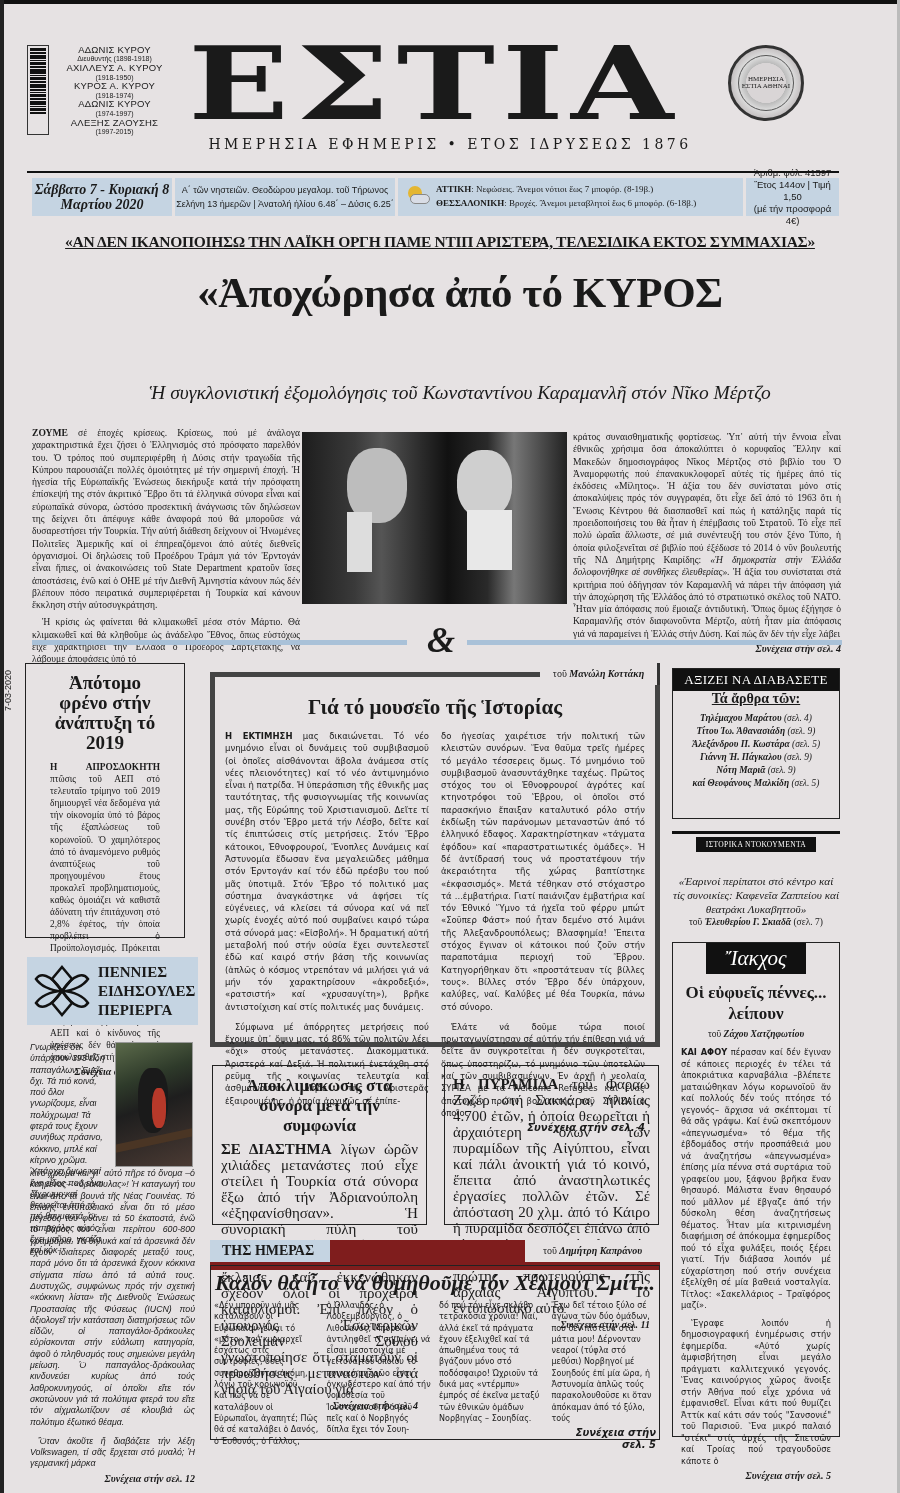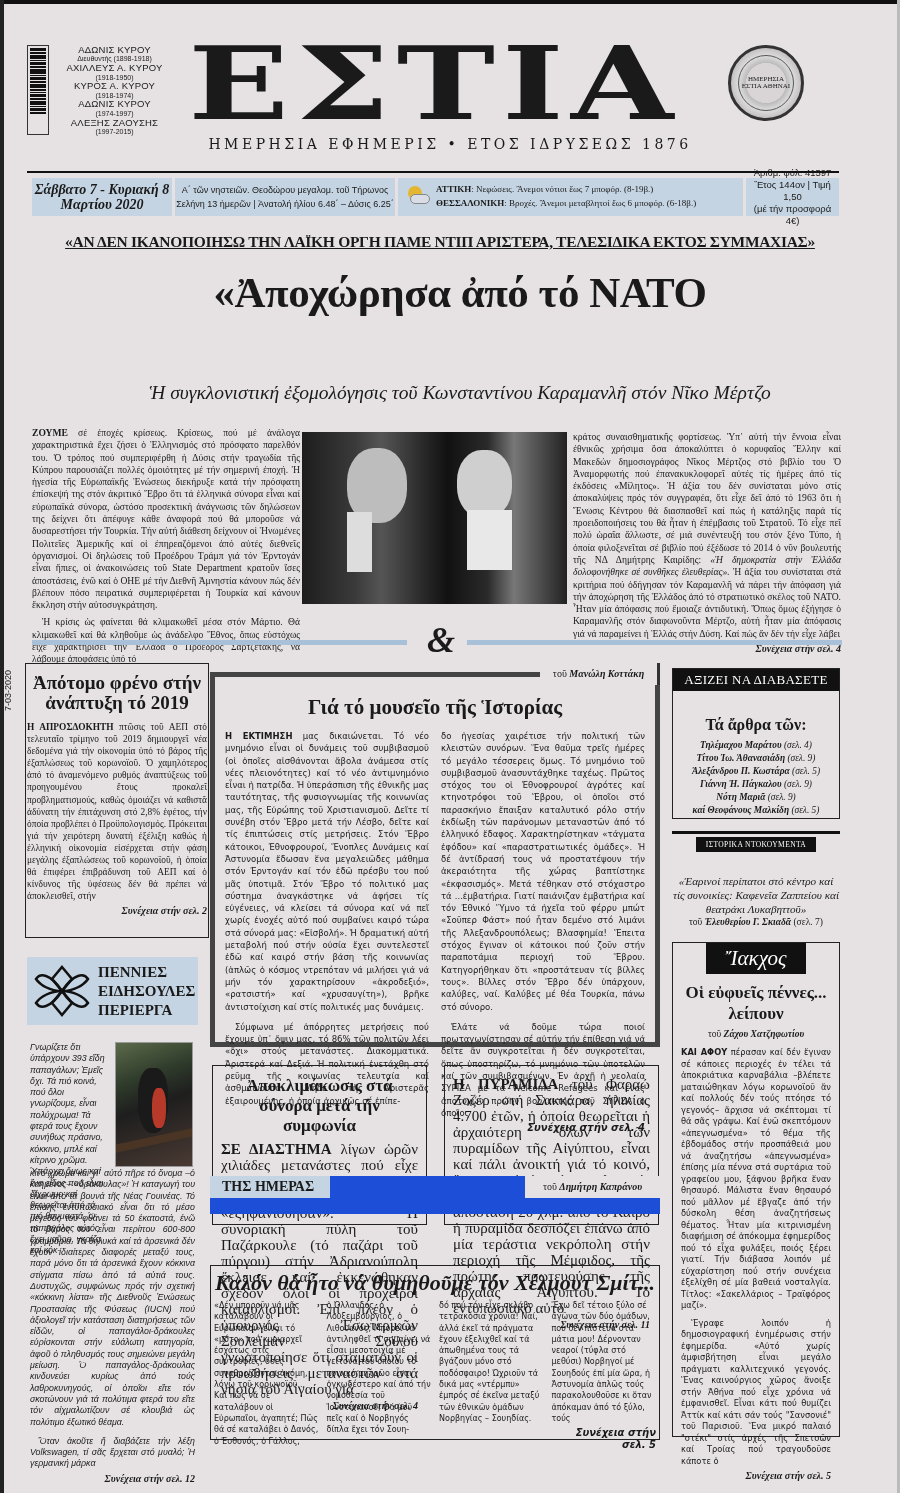--- a/index.html
+++ b/index.html
@@ -41,21 +41,21 @@
 .photo .head1{position:absolute;left:45px;top:16px;width:60px;height:75px;border-radius:45%;background:#bdbdbd}
 .photo .head2{position:absolute;left:155px;top:18px;width:55px;height:68px;border-radius:45%;background:#cfcfcf}
 .photo .shirt1{position:absolute;left:45px;top:80px;width:25px;height:60px;background:#ddd}
 .photo .shirt2{position:absolute;left:165px;top:78px;width:45px;height:60px;background:#e8e8e8}
 .cont{font-style:italic;font-weight:bold;font-size:10px;text-align:right;margin-top:3px}
 .amp-row{left:32px;top:627px;width:810px;height:30px}
 .amp-line{position:absolute;top:13px;height:5px;background:#a9c1d8}
 .amp{position:absolute;left:395px;top:-8px;font-size:36px;font-style:italic;font-weight:bold}
 
 .box{border:1.5px solid #222}
-.growth{left:25px;top:663px;width:184px;height:275px;padding:6px 1px}
+.growth{left:25px;top:663px;width:160px;height:275px;padding:6px 24px}
 .growth h2{text-align:center;font-size:19px;line-height:20px;font-weight:bold;margin:3px 0 8px}
 .growth .col{font-size:9.4px;line-height:12.1px}
 .sidedate{left:3px;top:670px;width:12px;font-family:"Liberation Sans",sans-serif;font-size:9px;writing-mode:vertical-rl;transform:rotate(180deg)}
 
 .pennies{left:27px;top:957px;width:171px;height:68px;background:#c5d4e2;display:flex;align-items:center;gap:6px;padding:5px}
 .pennies .orn{width:60px;height:56px;position:relative}
 .pennies .title{font-weight:bold;font-size:15px;line-height:19px}
 .parrot-text{left:30px;top:1042px;width:78px;font-style:italic;font-family:"Liberation Sans",sans-serif;font-size:8.8px;line-height:11.3px}
 .parrot-img{left:115px;top:1042px;width:78px;height:125px;background:linear-gradient(160deg,#5b6a4a 0%,#2e3a2a 30%,#1e1e1e 50%,#4a3a33 100%);border:1px solid #999;overflow:hidden}
 .parrot-img .body{position:absolute;left:22px;top:25px;width:30px;height:65px;border-radius:40% 40% 45% 45%;background:#1a1a1a}
@@ -66,31 +66,31 @@
 .opinion{left:210px;top:672px;width:450px;height:375px;border:5px solid #444;padding:6px 10px}
 .byline-tab{left:540px;top:663px;width:120px;height:22px;background:#e6e2e3;font-size:10px;text-align:center;line-height:22px;border-right:3px solid #333}
 .opinion h2{text-align:center;font-size:21px;font-weight:bold;margin:12px 0 10px}
 .opinion .cols{display:flex;gap:12px}
 .opinion .col{flex:1;font-family:"DejaVu Sans",sans-serif;font-size:8.5px;line-height:12.3px}
 
 .smallbox{top:1065px;height:160px;width:215px;padding:10px 8px}
 .smallbox h2{text-align:center;font-weight:bold;font-size:17px;line-height:20px;margin-bottom:5px}
 .smallbox .col{font-size:15px;line-height:16px}
 
-.dayhdr{left:210px;top:1176px;width:450px;height:38px;background:#1d4ed8}
+.dayhdr{left:210px;top:1240px;width:450px;height:30px;background:#7f1d1d}
 .dayhdr .lbl{position:absolute;left:0;top:0;height:22px;width:120px;background:#c5d4e2;font-weight:bold;font-size:14px;line-height:22px;padding-left:12px}
 .dayhdr .by{position:absolute;right:0;top:0;height:22px;width:135px;background:#e6e2e3;font-size:10px;line-height:22px;text-align:center}
 .daybox{left:210px;top:1265px;width:450px;height:175px;padding:4px 3px}
 .daybox h2{text-align:center;font-weight:bold;font-style:italic;font-size:22px;line-height:26px;margin-bottom:4px}
 .daybox .cols{display:flex;gap:8px}
 .daybox .col{flex:1;font-family:"DejaVu Sans",sans-serif;font-size:8px;line-height:11.3px;text-align:left}
 
 .worth{left:672px;top:668px;width:168px;height:151px;border:1.5px solid #222}
 .worth .hd{background:#111;color:#fff;text-align:center;font-size:13px;padding:3px 0;letter-spacing:0.3px}
-.worth .sub{text-align:center;font-weight:bold;font-size:16px;margin:25px 0 5px}
+.worth .sub{text-align:center;font-weight:bold;font-size:14px;text-decoration:underline;margin:0 0 5px}
 .worth .it{text-align:center;font-style:italic;font-size:9.4px;line-height:13px}
 .worth .it b{font-weight:bold}
 .hist{left:672px;top:831px;width:168px}
 .hist .rule{height:3px;background:#111}
 .hist .lbl{margin:3px auto 0;width:120px;background:#111;color:#fff;font-size:7.5px;text-align:center;padding:3px 0;letter-spacing:0.4px}
 .hist .q{text-align:center;font-style:italic;font-size:11.2px;line-height:14px;margin-top:22px}
 .hist .by{text-align:center;font-size:9.5px;margin-top:1px}
 .iakchos{left:672px;top:942px;width:168px;height:495px;border:1.5px solid #222;padding:0 8px}
 .iakchos .tag{margin:0 auto;width:100px;background:#111;color:#fff;font-style:italic;font-size:21px;text-align:center;padding:3px 0}
 .iakchos h2{text-align:center;font-weight:bold;font-size:17px;line-height:21px;margin-top:8px}
@@ -163,21 +163,21 @@
   </div>
 </div>
 <div class="abs infobar issue">
   <div>Ἀριθμ. φύλ. 41597</div>
   <div>Ἔτος 144ον | Τιμή 1,50</div>
   <div>(μέ τήν προσφορά 4€)</div>
 </div>
 
 <div class="abs kicker">«ΑΝ ΔΕΝ ΙΚΑΝΟΠΟΙΗΣΩ ΤΗΝ ΛΑΪΚΗ ΟΡΓΗ ΠΑΜΕ ΝΤΙΠ ΑΡΙΣΤΕΡΑ, ΤΕΛΕΣΙΔΙΚΑ ΕΚΤΟΣ ΣΥΜΜΑΧΙΑΣ»</div>
 <div class="abs headline">
-  <div>«Ἀποχώρησα ἀπό τό ΝΑΤΟ</div>
+  <div>«Ἀποχώρησα ἀπό τό ΚΥΡΟΣ</div>
 </div>
 <div class="abs subhead">Ἡ συγκλονιστική ἐξομολόγησις τοῦ Κωνσταντίνου Καραμανλῆ στόν Νῖκο Μέρτζο</div>
 
 <div class="abs col lead-left">
   <p class="first"><b>ΖΟΥΜΕ</b><span> σέ ἐποχές κρίσεως. Κρίσεως, πού μέ ἀνάλογα χαρακτηριστικά ἔχει ζήσει ὁ Ἑλληνισμός στό πρόσφατο παρελθόν του. Ὁ τρόπος πού συμπεριφέρθη ἡ Δύσις στήν τραγωδία τῆς Κύπρου παρουσιάζει πολλές ὁμοιότητες μέ τήν σημερινή ἐποχή. Ἡ ἡγεσία τῆς Εὐρωπαϊκῆς Ἑνώσεως διεκήρυξε κατά τήν πρόσφατη ἐπίσκεψή της στόν ἀκριτικό Ἔβρο ὅτι τά ἑλληνικά σύνορα εἶναι καί εὐρωπαϊκά σύνορα, ὡστόσο προσεκτική ἀνάγνωσις τῶν δηλώσεων της δείχνει ὅτι ἀπέφυγε κάθε ἀναφορά πού θά μποροῦσε νά δυσαρεστήσει τήν Τουρκία. Τήν αὐτή διάθεση δείχνουν οἱ Ἡνωμένες Πολιτεῖες Ἀμερικῆς καί οἱ ἐπηρεαζόμενοι ἀπό αὐτές διεθνεῖς ὀργανισμοί. Οἱ δηλώσεις τοῦ Προέδρου Τράμπ γιά τόν Ἐρντογάν εἶναι ἤπιες, οἱ ἀνακοινώσεις τοῦ State Department κρατοῦν ἴσες ἀποστάσεις, ἐνῶ καί ὁ ΟΗΕ μέ τήν Διεθνῆ Ἀμνηστία κάνουν πώς δέν βλέπουν πόσο πειρατικά συμπεριφέρεται ἡ Τουρκία καί κάνουν ἔκκληση στήν αὐτοσυγκράτηση.</span></p>
   <p style="margin-top:5px">Ἡ κρίσις ὡς φαίνεται θά κλιμακωθεῖ μέσα στόν Μάρτιο. Θά κλιμακωθεῖ καί θά κληθοῦμε ὡς ἀνάδελφο Ἔθνος, ὅπως εὐστόχως εἶχε χαρακτηρίσει τήν Ἑλλάδα ὁ Πρόεδρος Σαρτζετάκης, νά λάβουμε ἀποφάσεις ὑπό τό</p>
 </div>
 <div class="abs photo">
   <div class="head1"></div>
     <div class="shirt1"></div>

